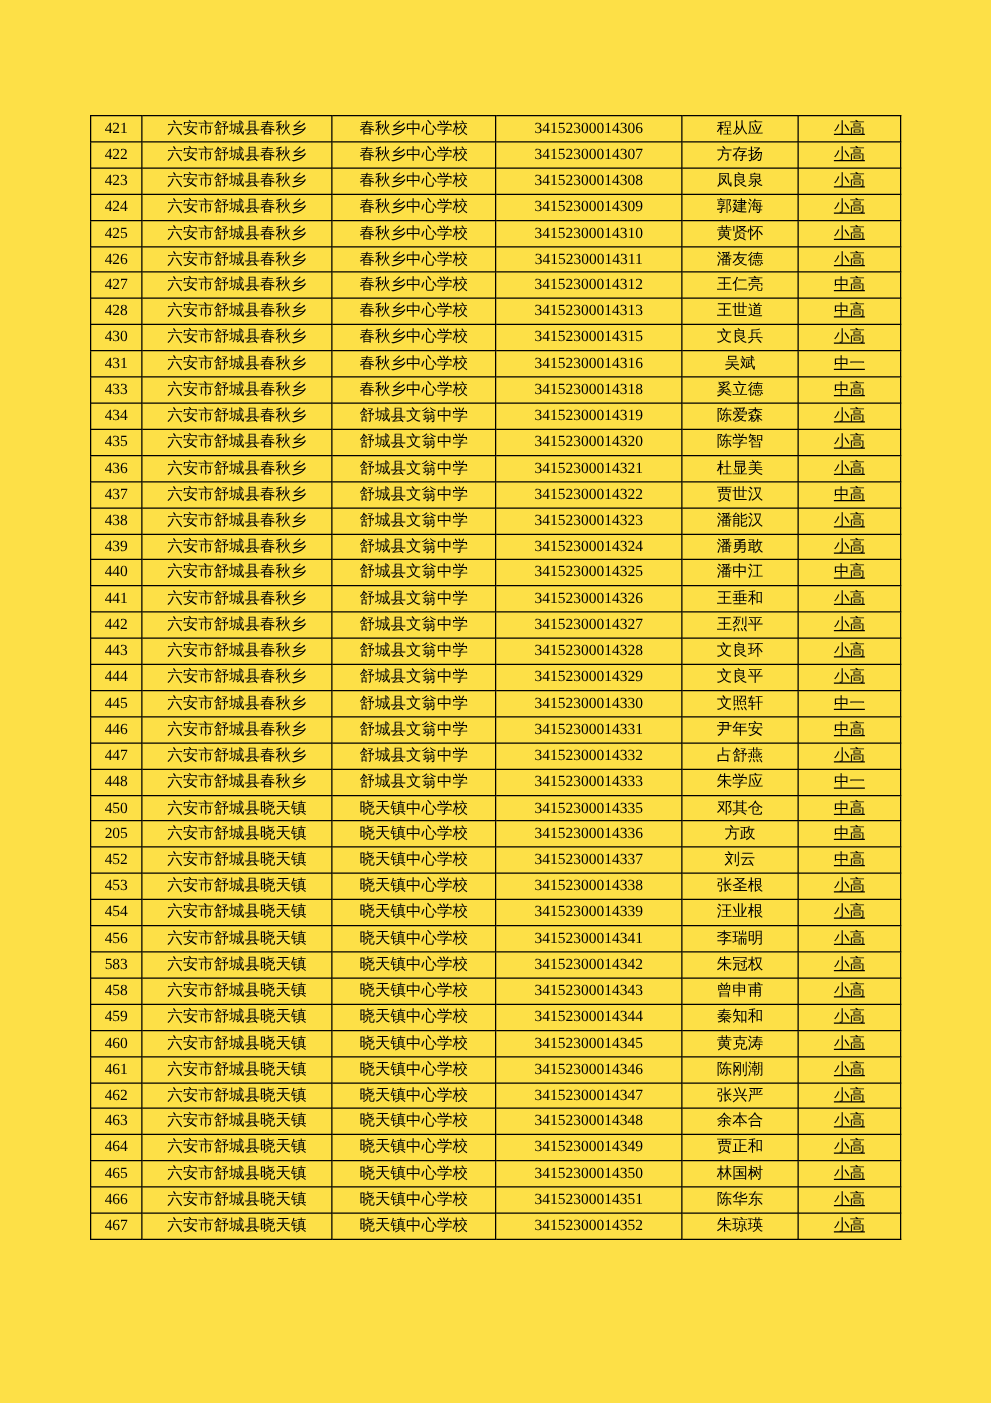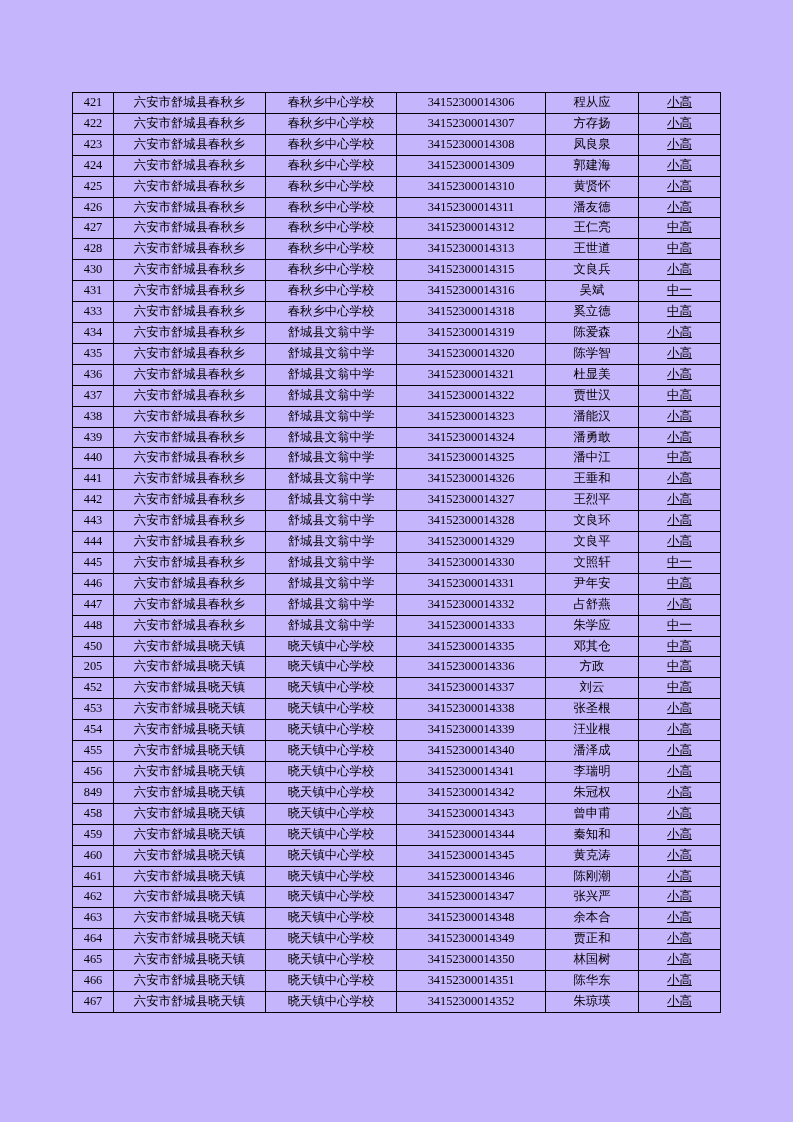--- a/index.html
+++ b/index.html
@@ -14,21 +14,21 @@
     color: #000000;
     position: relative;
     overflow: hidden;
   }
   .page {
     position: absolute;
     left: 0;
     top: 0;
     width: 793px;
     height: 1122px;
-    background: #c4b5fd;
+    background: #fde047;
   }
   .table-wrap {
     position: absolute;
     left: 72px;
     top: 92px;
     width: 648px;
   }
   table.roster {
     border-collapse: collapse;
     table-layout: fixed;
@@ -317,37 +317,29 @@
           </tr>
           <tr>
             <td class="seq">454</td>
             <td class="region">六安市舒城县晓天镇</td>
             <td class="school">晓天镇中心学校</td>
             <td class="cert">34152300014339</td>
             <td class="name">汪业根</td>
             <td class="level">小高</td>
           </tr>
           <tr>
-            <td class="seq">455</td>
-            <td class="region">六安市舒城县晓天镇</td>
-            <td class="school">晓天镇中心学校</td>
-            <td class="cert">34152300014340</td>
-            <td class="name">潘泽成</td>
-            <td class="level">小高</td>
-          </tr>
-          <tr>
             <td class="seq">456</td>
             <td class="region">六安市舒城县晓天镇</td>
             <td class="school">晓天镇中心学校</td>
             <td class="cert">34152300014341</td>
             <td class="name">李瑞明</td>
             <td class="level">小高</td>
           </tr>
           <tr>
-            <td class="seq">849</td>
+            <td class="seq">583</td>
             <td class="region">六安市舒城县晓天镇</td>
             <td class="school">晓天镇中心学校</td>
             <td class="cert">34152300014342</td>
             <td class="name">朱冠权</td>
             <td class="level">小高</td>
           </tr>
           <tr>
             <td class="seq">458</td>
             <td class="region">六安市舒城县晓天镇</td>
             <td class="school">晓天镇中心学校</td>

